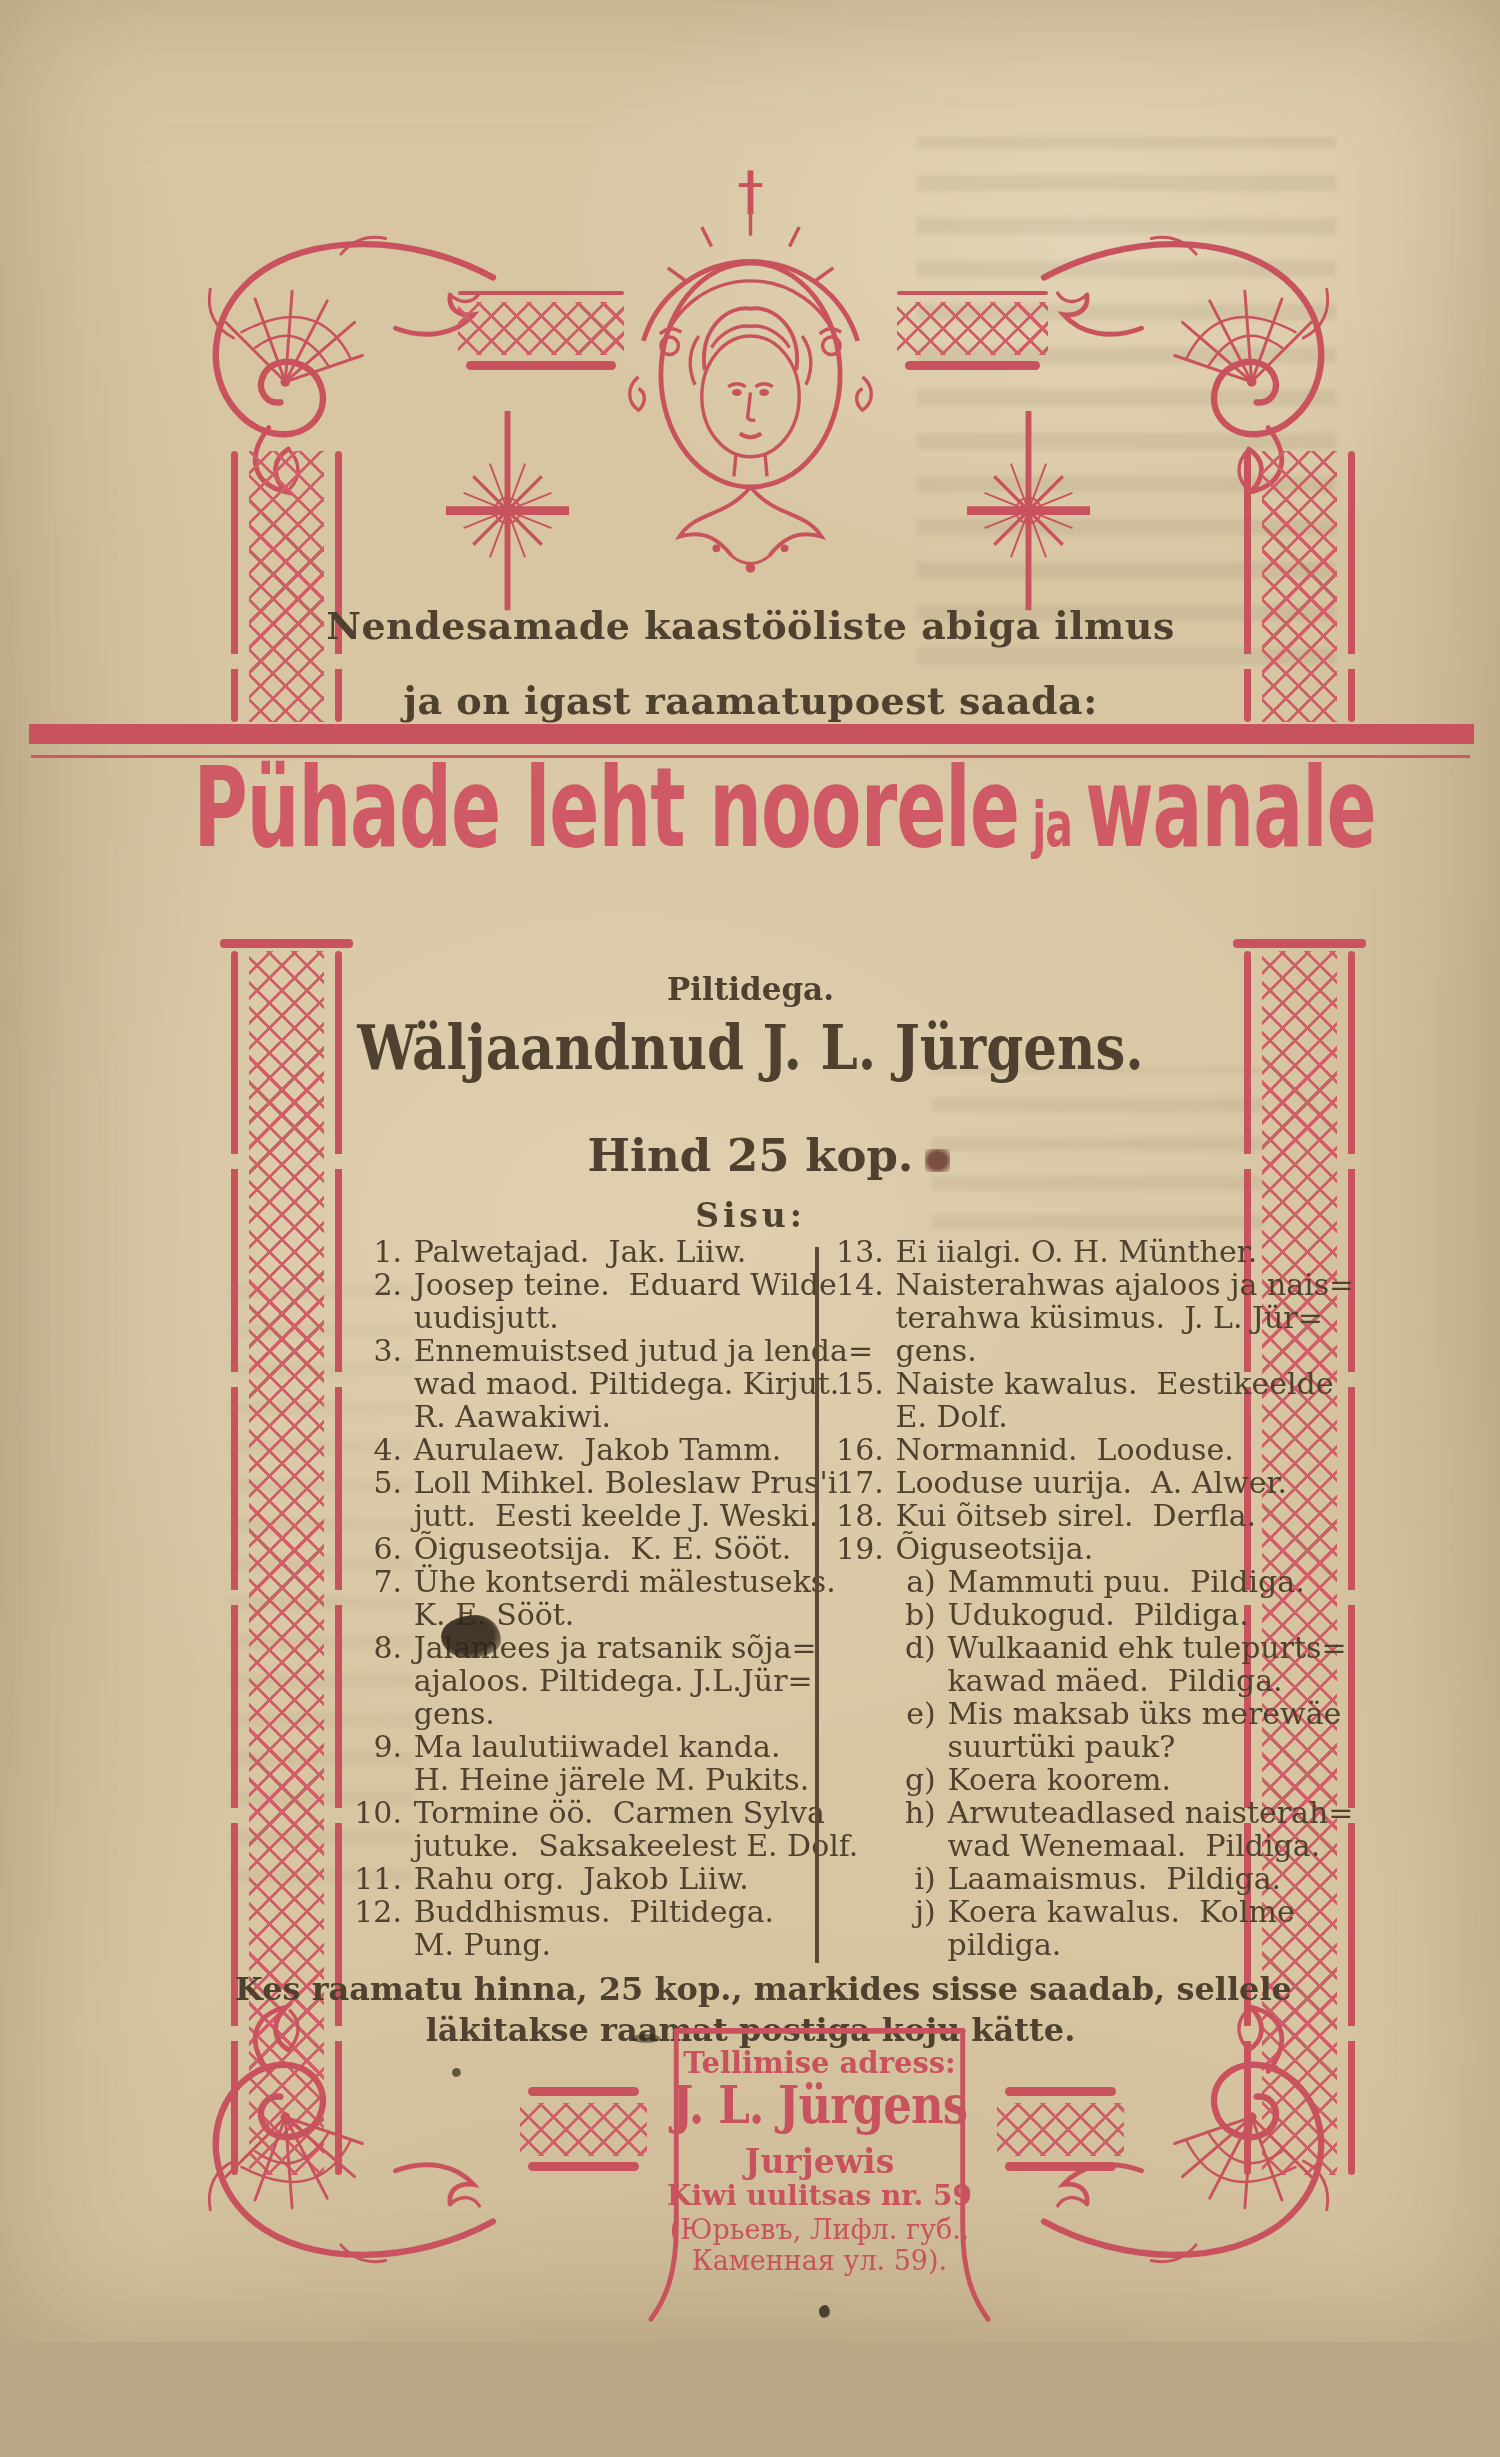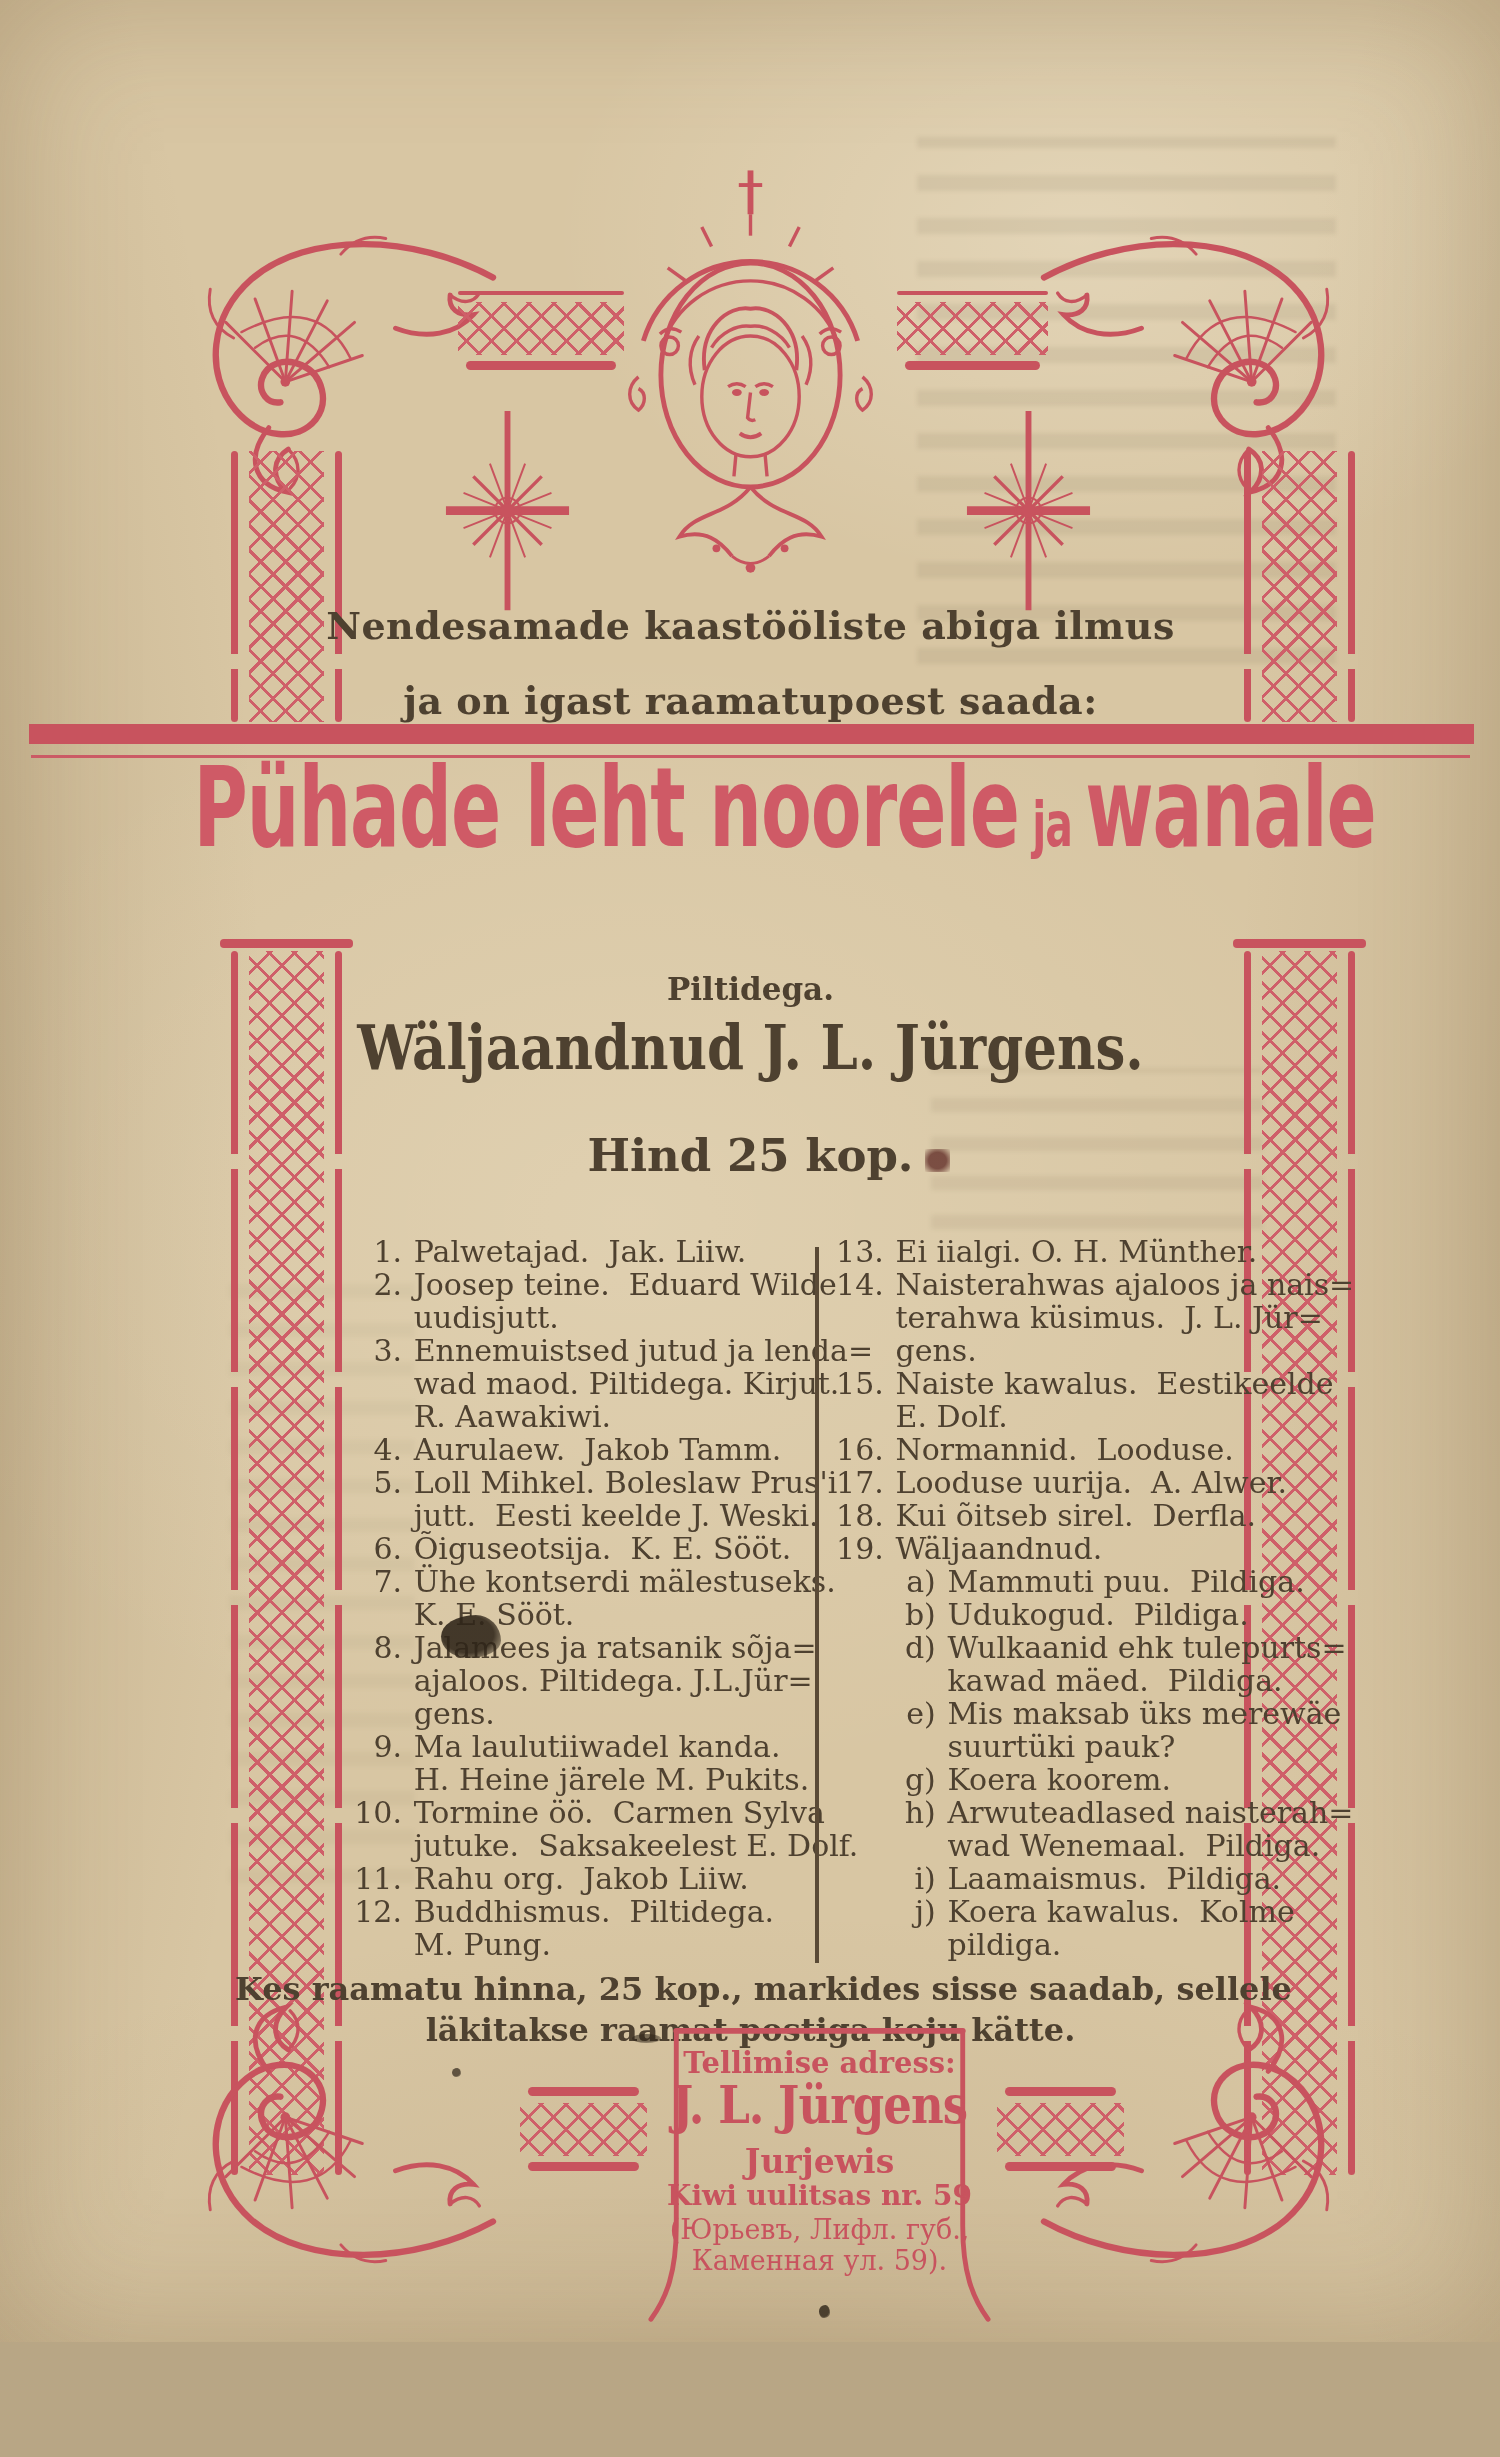--- a/index.html
+++ b/index.html
@@ -240,20 +240,21 @@
 
   
   <div class="main-title">
     <span class="t-inner"><span>Pühade leht noorele</span><span class="t-small"> ja </span><span>wanale</span></span>
   </div>
 
   
   <div class="center-line blackletter subtitle abs">Piltidega.</div>
   <div class="center-line blackletter publisher abs" style="top:1016px;"><span class="p-inner">Wäljaandnud J. L. Jürgens.</span></div>
   <div class="center-line blackletter price abs">Hind 25 kop.</div>
+  <div class="center-line blackletter sisu abs">Sisu:</div>
 
   
   <div class="contents">
     <div class="toc-col toc-col-left" id="toc-left">
         <div class="toc-item">
           <span class="toc-num">1.</span>
           <div class="toc-text">
             <div class="toc-line">Palwetajad.  Jak. Liiw.</div>
           </div>
         </div>
@@ -371,21 +372,21 @@
         </div>
         <div class="toc-item">
           <span class="toc-num">18.</span>
           <div class="toc-text">
             <div class="toc-line">Kui õitseb sirel.  Derfla.</div>
           </div>
         </div>
         <div class="toc-item">
           <span class="toc-num">19.</span>
           <div class="toc-text">
-            <div class="toc-line">Wäljaandnud.</div>
+            <div class="toc-line">Õiguseotsija.</div>
           </div>
         </div>
         <div class="toc-item">
           <span class="toc-key">a)</span>
           <div class="toc-text">
             <div class="toc-line">Mammuti puu.  Pildiga.</div>
           </div>
         </div>
         <div class="toc-item">
           <span class="toc-key">b)</span>

